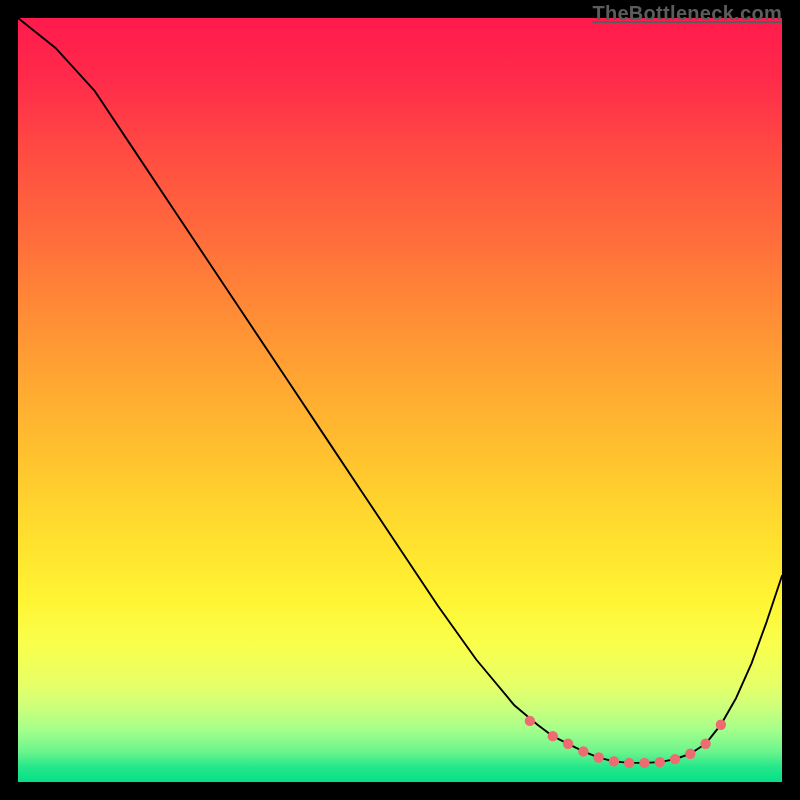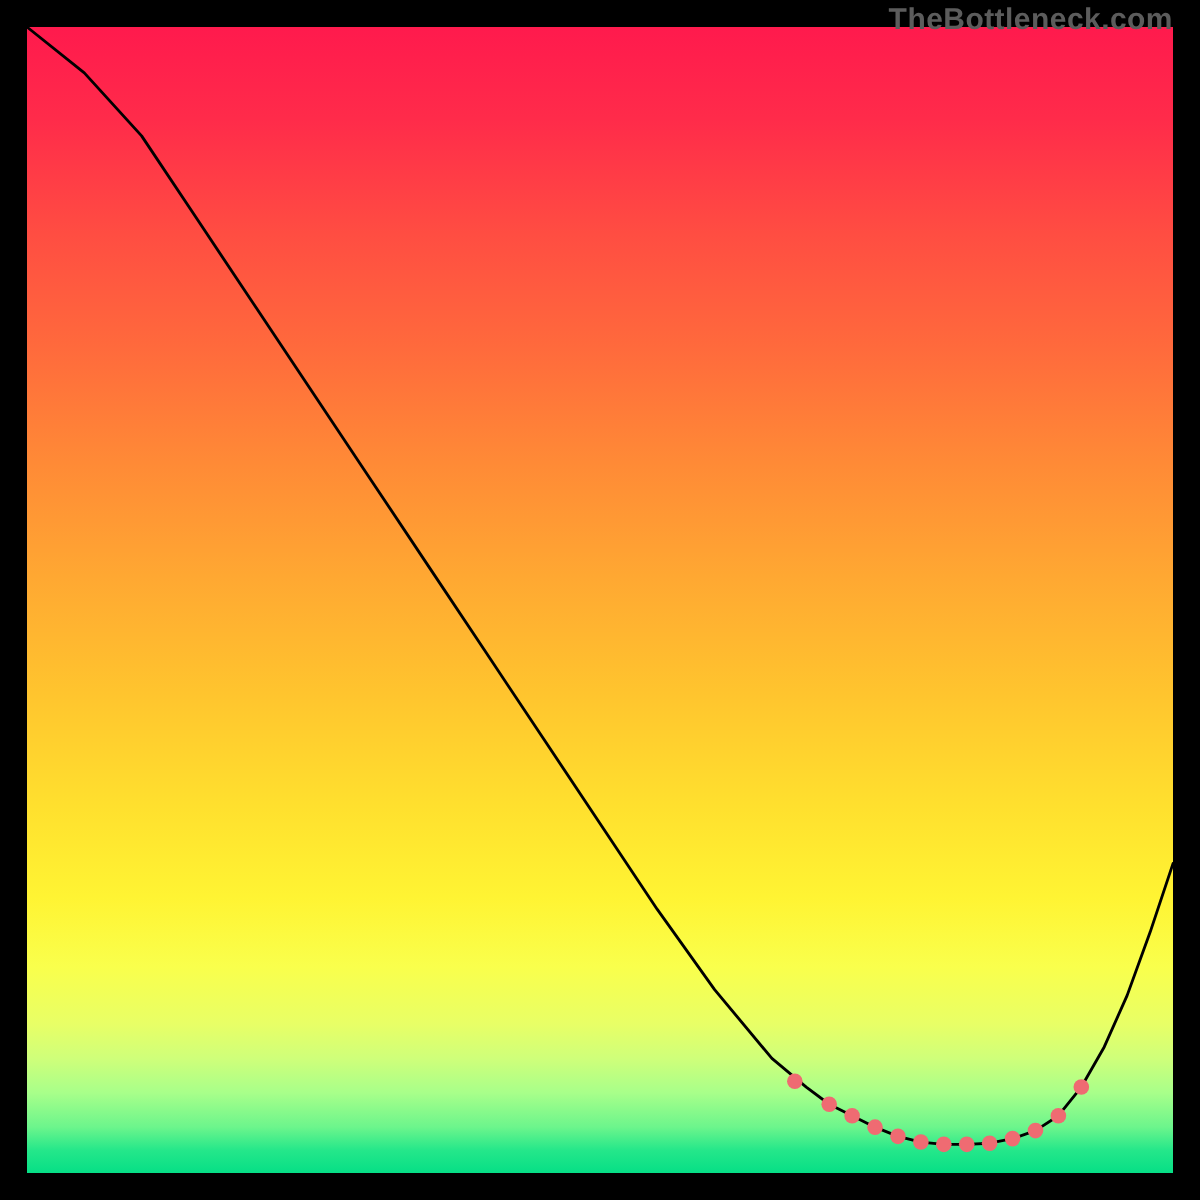--- a/index.html
+++ b/index.html
@@ -43,20 +43,21 @@
   }
   .attribution {
     position: absolute;
     top: 2px;
     right: 18px;
     font-family: Arial, Helvetica, sans-serif;
     font-size: 20px;
     font-weight: bold;
     color: #5c5c5c;
     letter-spacing: 0.3px;
+    text-decoration: underline;
   }
   svg.overlay {
     position: absolute;
     left: 18px;
     top: 18px;
     width: 764px;
     height: 764px;
     overflow: visible;
   }
   .curve {

